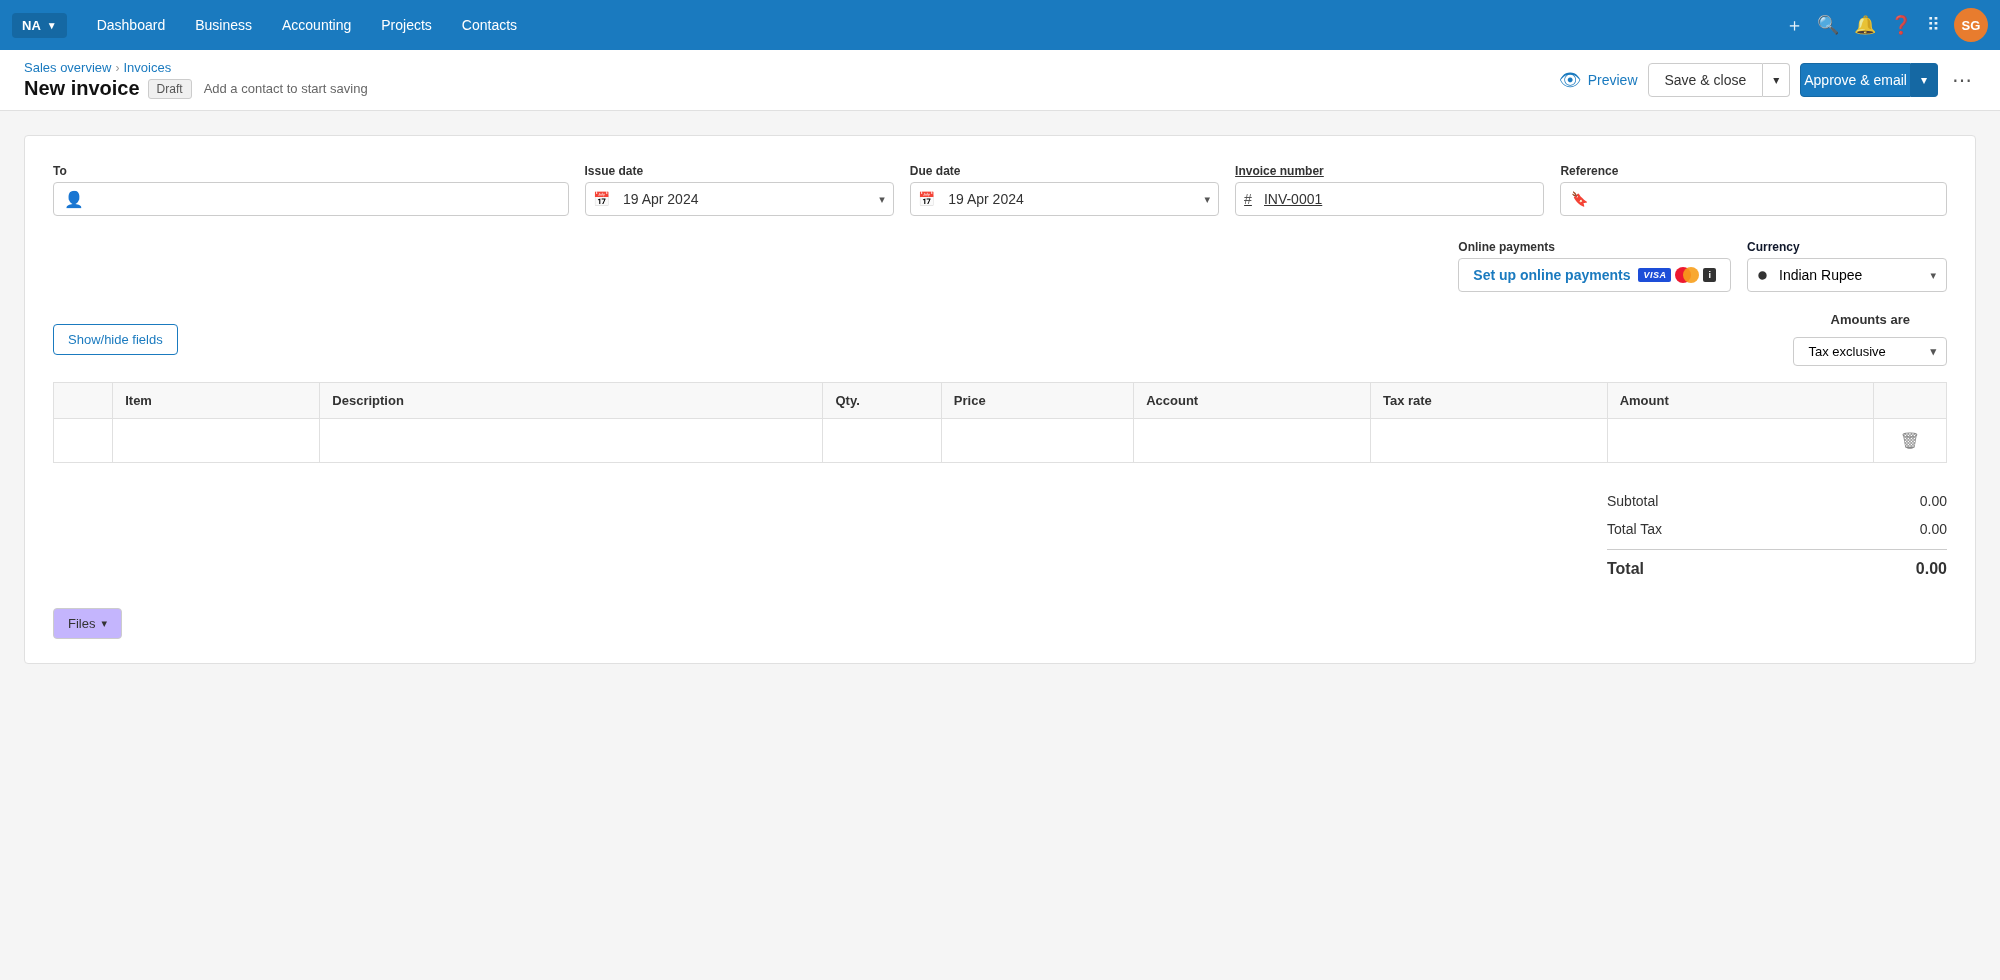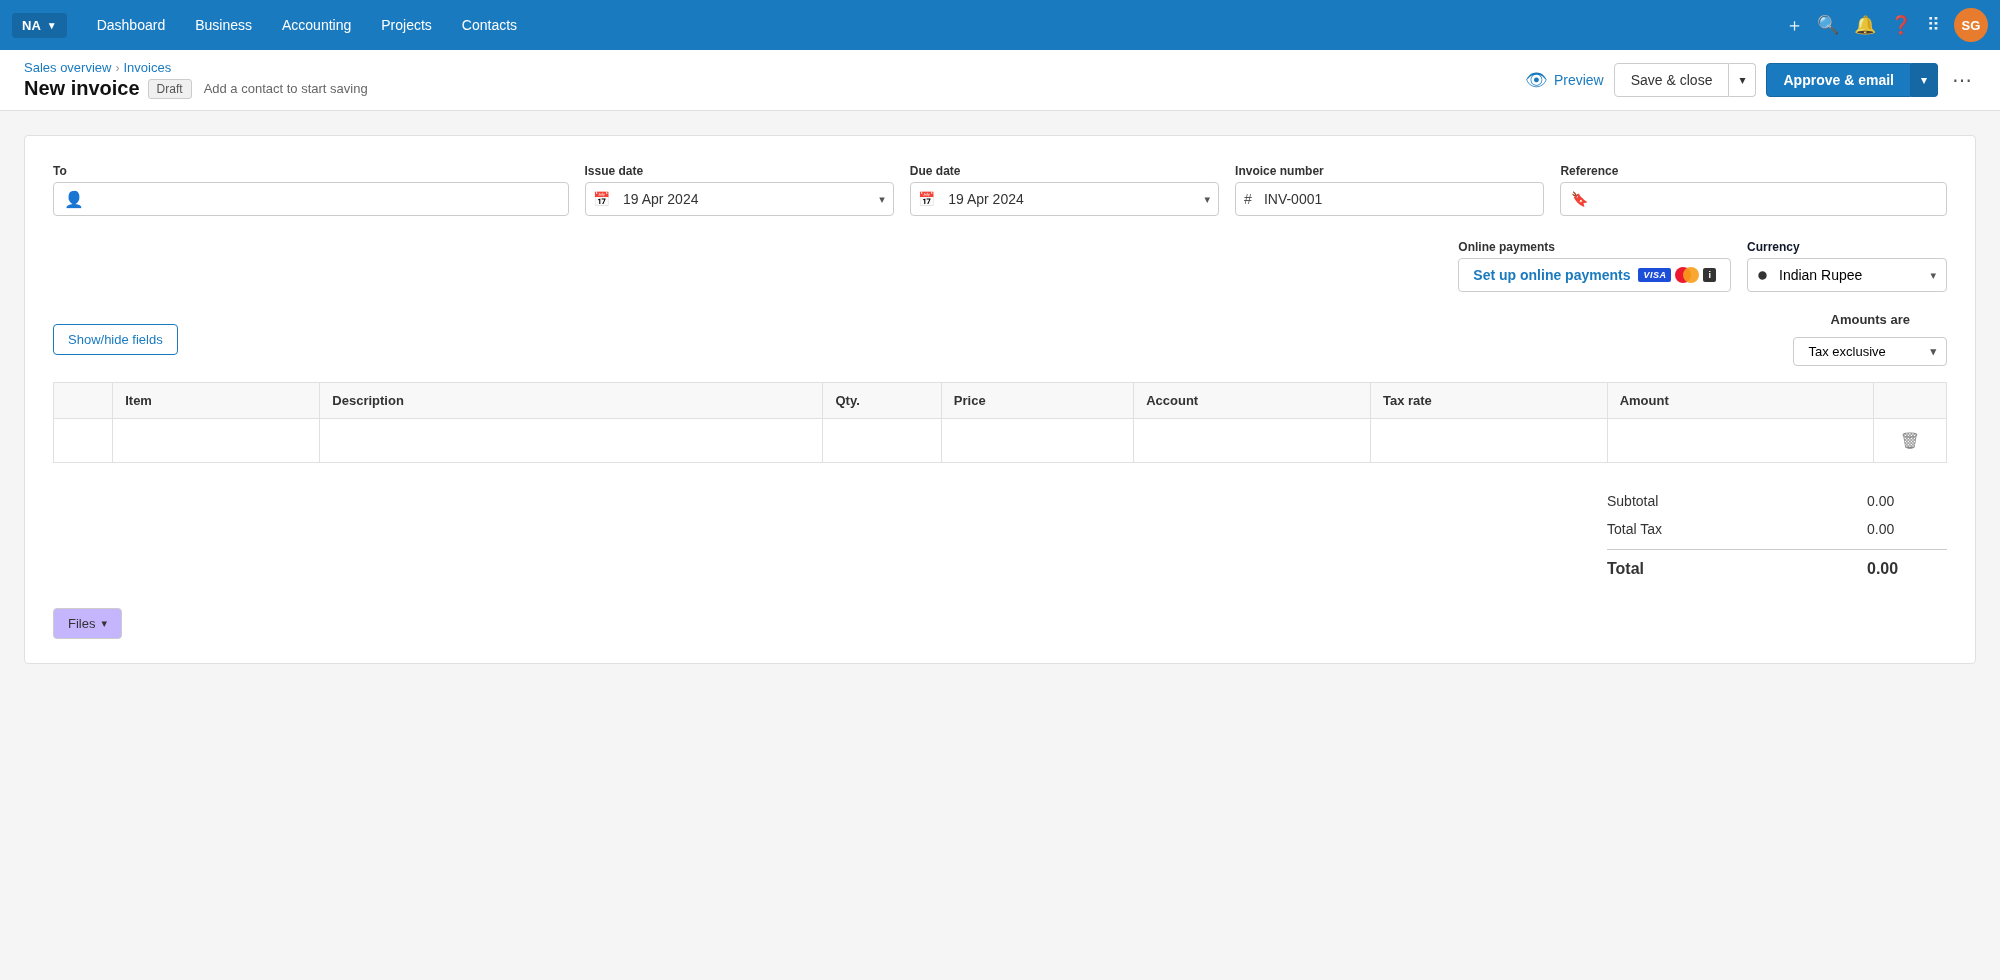--- a/index.html
+++ b/index.html
@@ -148,25 +148,25 @@
       border-radius: 0 4px 4px 0;
       padding: 8px 10px;
       cursor: pointer;
       font-size: 12px;
       color: #333;
     }
     .btn-approve {
       background: #1a7abf;
       border: 1px solid #1568a3;
       border-radius: 4px 0 0 4px;
-      padding: 8px 16px;
-      font-size: 14px;
-      cursor: pointer;
-      color: #fff;
-      font-weight: 700;
+      padding: 8px 3px;
+      font-size: 14px;
+      cursor: pointer;
+      color: #fff;
+      font-weight: 400;
     }
     .btn-dropdown-approve {
       background: #1568a3;
       border: 1px solid #1568a3;
       border-left: none;
       border-radius: 0 4px 4px 0;
       padding: 8px 10px;
       cursor: pointer;
       font-size: 12px;
       color: #fff;
@@ -231,21 +231,21 @@
     .date-input-wrap input {
       border: none;
       padding: 8px 4px;
       font-size: 14px;
       outline: none;
       flex: 1;
       min-width: 0;
     }
     .date-icon { color: #555; font-size: 14px; }
     .date-chevron { color: #555; font-size: 11px; margin-left: auto; cursor: pointer; }
-    .inv-num-field { flex: 1.2; min-width: 180px; }
+    .inv-num-field { flex: 1.2; min-width: 180px; text-decoration: underline; }
     .inv-num-wrap {
       border: 1px solid #ccc;
       border-radius: 4px;
       display: flex;
       align-items: center;
       padding: 0 8px;
       gap: 8px;
       background: #fff;
     }
     .inv-num-wrap input {
@@ -461,21 +461,21 @@
       color: #333;
     }
     .totals-row.total-final {
       border-top: 1px solid #ccc;
       margin-top: 6px;
       padding-top: 10px;
       font-weight: 700;
       font-size: 16px;
     }
     .totals-label { color: #333; }
-    .totals-value { min-width: 80px; }
+    .totals-value { text-align: right; min-width: 80px; }
 
     
     .invoice-footer {
       display: flex;
       align-items: center;
       margin-top: 24px;
       gap: 10px;
     }
     .btn-files {
       border: 1px solid #ccc;

